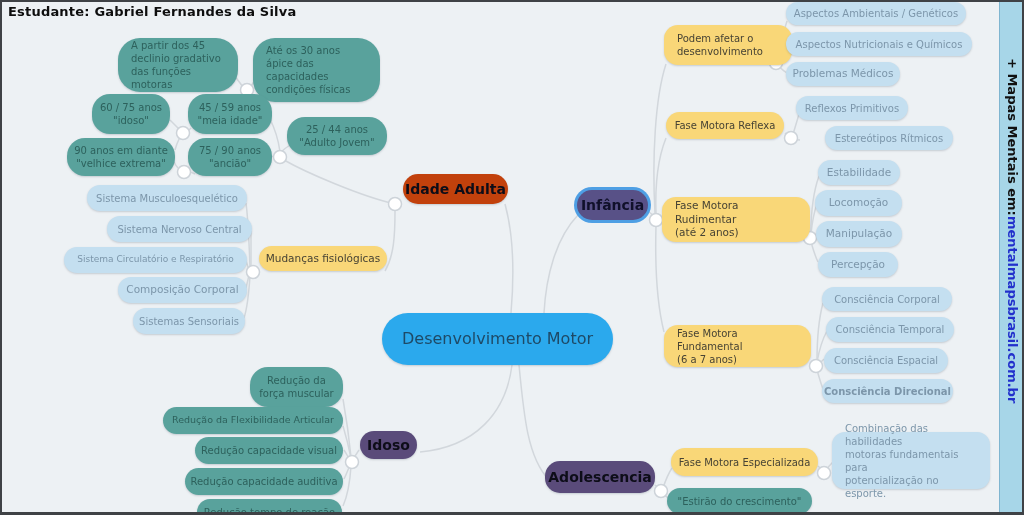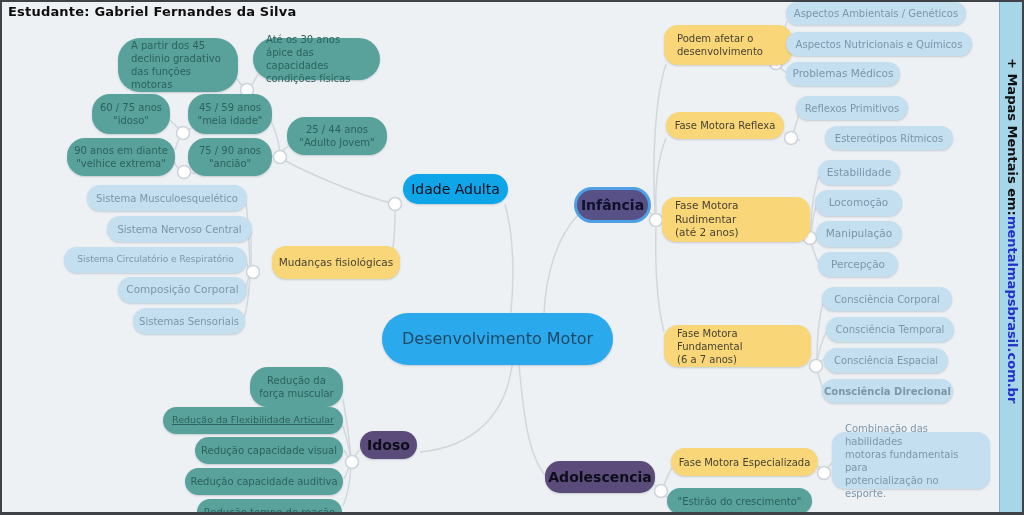--- a/index.html
+++ b/index.html
@@ -19,21 +19,21 @@
   .node{
     position:absolute;z-index:10;display:flex;align-items:center;justify-content:center;
     text-align:center;white-space:pre-line;line-height:1.3;box-sizing:border-box;
     border-radius:14px;box-shadow:0 1px 2px rgba(96,108,122,.28);
   }
   .node.left{justify-content:flex-start;text-align:left;padding-left:13px;padding-right:8px;}
   .teal{background:#59A29C;color:#2D615C;border-radius:18px;}
   .teal.big{border-radius:22px;}
   .blue{background:#C4DFF0;color:#7C96AA;border-radius:13px;}
   .yellow{background:#F9D778;color:#474334;border-radius:14px;}
-  .topic-a{background:#0ea5e9;color:#0D0D18;font-weight:normal;border-radius:15px;}
+  .topic-a{background:#c2410c;color:#0D0D18;font-weight:bold;border-radius:15px;}
   .topic-b{background:#5A4B7A;color:#0D0D18;font-weight:bold;border-radius:15px;}
   .topic-selected{background:#585187;color:#10102A;font-weight:bold;border-radius:15px;
     box-shadow:0 0 0 3px #4E9FE4,0 1px 2px rgba(96,108,122,.3);}
   .root{background:#2BA9ED;color:#1E4A67;border-radius:26px;font-weight:500;}
   #sidebar{
     position:absolute;right:0;top:0;width:24px;height:515px;z-index:50;
     background:#A7D6E8;border-left:1px solid #7FB5D0;
   }
   #sidebar-text{
     position:absolute;top:58px;left:0;width:24px;height:400px;
@@ -116,39 +116,39 @@
     </svg>
   <div id="nodes">
       <div class="node root" style="left: 382px; top: 313px; width: 231px; height: 52px; font-size: 16px;">Desenvolvimento Motor</div>
       <div class="node topic-a" style="left: 403px; top: 174px; width: 105px; height: 30px; font-size: 14px;">Idade Adulta</div>
       <div class="node topic-selected" style="left: 577px; top: 190px; width: 71px; height: 30px; font-size: 14px;">Infância</div>
       <div class="node topic-b" style="left: 360px; top: 431px; width: 57px; height: 28px; font-size: 14px;">Idoso</div>
       <div class="node topic-b" style="left: 545px; top: 461px; width: 110px; height: 32px; font-size: 14px;">Adolescencia</div>
       <div class="node teal big left" style="left: 118px; top: 38px; width: 120px; height: 54px; font-size: 10px;">A partir dos 45
 declinio gradativo
 das funções motoras</div>
-      <div class="node teal big left" style="left: 253px; top: 38px; width: 127px; height: 42px; font-size: 10px;">Até os 30 anos
+      <div class="node teal big left" style="left: 253px; top: 38px; width: 127px; height: 64px; font-size: 10px;">Até os 30 anos
 ápice das capacidades
 condições físicas</div>
       <div class="node teal" style="left: 92px; top: 94px; width: 78px; height: 40px; font-size: 10px;">60 / 75 anos
 "idoso"</div>
       <div class="node teal" style="left: 188px; top: 94px; width: 84px; height: 40px; font-size: 10px;">45 / 59 anos
 "meia idade"</div>
       <div class="node teal" style="left: 287px; top: 117px; width: 100px; height: 38px; font-size: 10px;">25 / 44 anos
 "Adulto Jovem"</div>
       <div class="node teal" style="left: 67px; top: 138px; width: 108px; height: 38px; font-size: 10px;">90 anos em diante
 "velhice extrema"</div>
       <div class="node teal" style="left: 188px; top: 138px; width: 84px; height: 38px; font-size: 10px;">75 / 90 anos
 "ancião"</div>
       <div class="node blue" style="left: 87px; top: 185px; width: 160px; height: 26px; font-size: 10px;">Sistema Musculoesquelético</div>
       <div class="node blue" style="left: 107px; top: 216px; width: 145px; height: 26px; font-size: 10px;">Sistema Nervoso Central</div>
       <div class="node blue" style="left: 64px; top: 247px; width: 183px; height: 26px; font-size: 9px;">Sistema Circulatório e Respiratório</div>
       <div class="node blue" style="left: 118px; top: 277px; width: 129px; height: 26px; font-size: 10.5px;">Composição Corporal</div>
       <div class="node blue" style="left: 133px; top: 308px; width: 112px; height: 26px; font-size: 10px;">Sistemas Sensoriais</div>
-      <div class="node yellow" style="left: 272px; top: 246px; width: 128px; height: 33px; font-size: 10.5px;">Mudanças fisiológicas</div>
+      <div class="node yellow" style="left: 259px; top: 246px; width: 128px; height: 25px; font-size: 10.5px;">Mudanças fisiológicas</div>
       <div class="node yellow left" style="left: 664px; top: 25px; width: 128px; height: 40px; font-size: 10px;">Podem afetar o
 desenvolvimento</div>
       <div class="node blue" style="left: 786px; top: 2px; width: 180px; height: 23px; font-size: 10px;">Aspectos Ambientais / Genéticos</div>
       <div class="node blue" style="left: 786px; top: 32px; width: 186px; height: 24px; font-size: 10px;">Aspectos Nutricionais e Químicos</div>
       <div class="node blue" style="left: 786px; top: 62px; width: 114px; height: 24px; font-size: 10.5px;">Problemas Médicos</div>
       <div class="node yellow" style="left: 666px; top: 112px; width: 118px; height: 27px; font-size: 10px;">Fase Motora Reflexa</div>
       <div class="node blue" style="left: 796px; top: 96px; width: 112px; height: 24px; font-size: 10px;">Reflexos Primitivos</div>
       <div class="node blue" style="left: 825px; top: 126px; width: 128px; height: 24px; font-size: 10px;">Estereótipos Rítmicos</div>
       <div class="node yellow left" style="left: 662px; top: 197px; width: 148px; height: 45px; font-size: 10.5px;">Fase Motora Rudimentar
 (até 2 anos)</div>
@@ -157,21 +157,21 @@
       <div class="node blue" style="left: 816px; top: 221px; width: 86px; height: 26px; font-size: 10.5px;">Manipulação</div>
       <div class="node blue" style="left: 818px; top: 252px; width: 80px; height: 25px; font-size: 10.5px;">Percepção</div>
       <div class="node yellow left" style="left: 664px; top: 325px; width: 147px; height: 42px; font-size: 10px;">Fase Motora Fundamental
 (6 a 7 anos)</div>
       <div class="node blue" style="left: 822px; top: 287px; width: 130px; height: 24px; font-size: 10px;">Consciência Corporal</div>
       <div class="node blue" style="left: 826px; top: 317px; width: 128px; height: 25px; font-size: 10px;">Consciência Temporal</div>
       <div class="node blue" style="left: 824px; top: 348px; width: 124px; height: 25px; font-size: 10px;">Consciência Espacial</div>
       <div class="node blue" style="left: 822px; top: 379px; width: 131px; height: 24px; font-size: 10px; font-weight: bold;">Consciência Direcional</div>
       <div class="node teal" style="left: 250px; top: 367px; width: 93px; height: 40px; font-size: 10px;">Redução da
 força muscular</div>
-      <div class="node teal" style="left: 163px; top: 407px; width: 180px; height: 27px; font-size: 9.5px; text-decoration: underline;">Redução da Flexibilidade Articular</div>
+      <div class="node teal" style="left: 163px; top: 407px; width: 180px; height: 27px; font-size: 9.5px;">Redução da Flexibilidade Articular</div>
       <div class="node teal" style="left: 195px; top: 437px; width: 148px; height: 27px; font-size: 10px;">Redução capacidade visual</div>
       <div class="node teal" style="left: 185px; top: 468px; width: 158px; height: 27px; font-size: 10px;">Redução capacidade auditiva</div>
       <div class="node teal" style="left: 197px; top: 499px; width: 145px; height: 26px; font-size: 10px;">Redução tempo de reação</div>
       <div class="node yellow" style="left: 671px; top: 448px; width: 147px; height: 28px; font-size: 10px;">Fase Motora Especializada</div>
       <div class="node blue left" style="left: 832px; top: 432px; width: 158px; height: 57px; font-size: 10px;">Combinação das habilidades
 motoras fundamentais para
 potencialização no esporte.</div>
       <div class="node teal" style="left: 667px; top: 488px; width: 145px; height: 26px; font-size: 10px;">"Estirão do crescimento"</div>
     </div>
   <div id="header">Estudante: Gabriel Fernandes da Silva</div>

